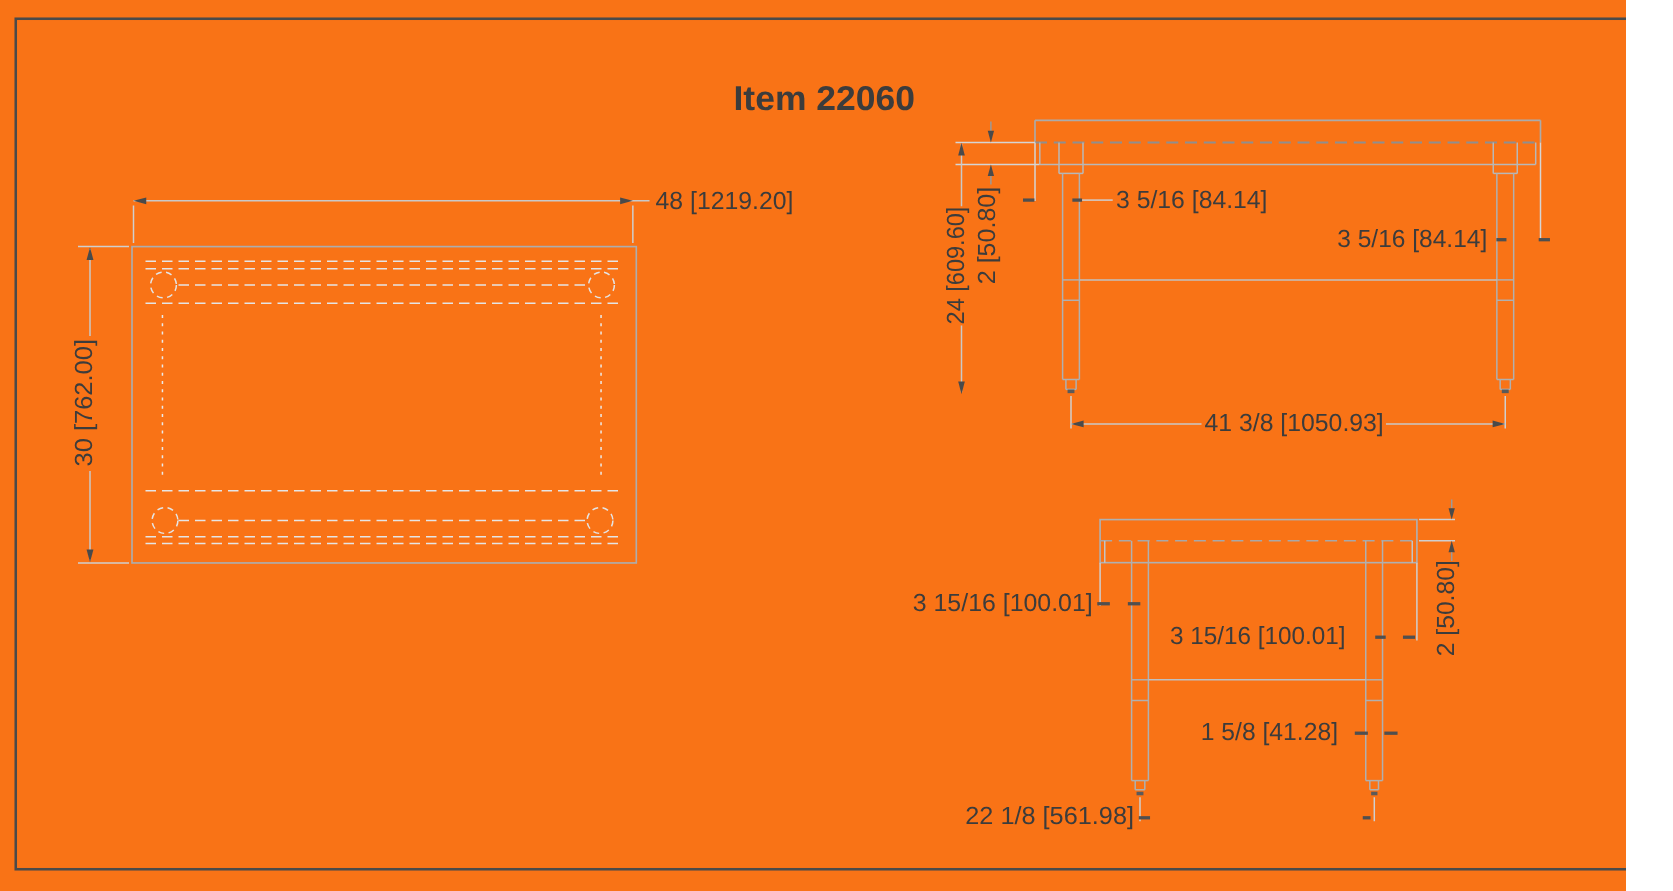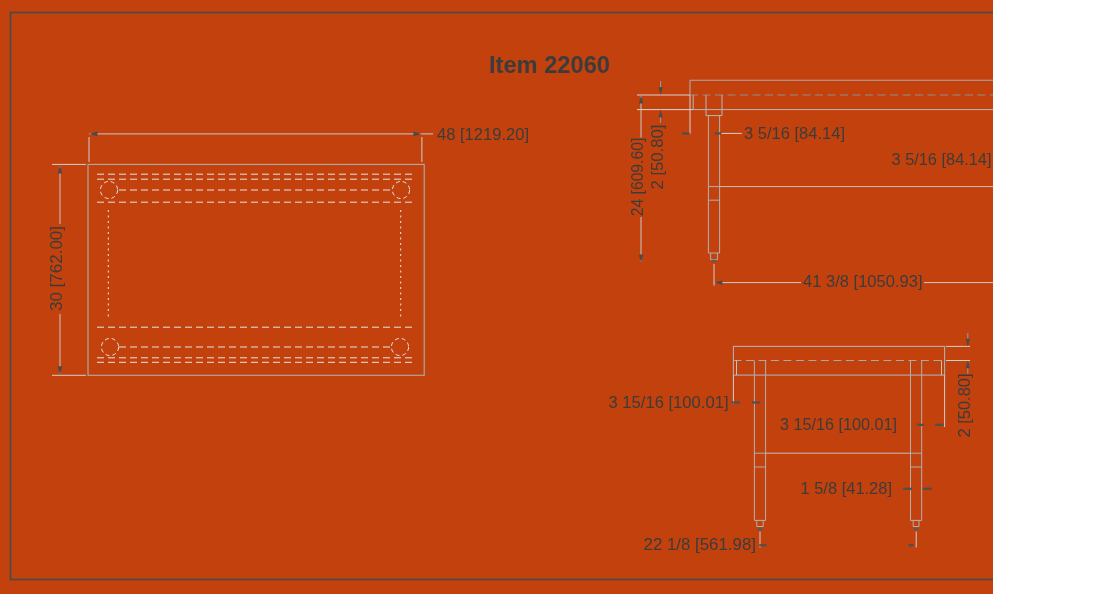--- a/index.html
+++ b/index.html
@@ -1,16 +1,16 @@
 <!DOCTYPE html>
 <html><head>
 <meta charset="utf-8">
 <style>
   html,body{margin:0;padding:0;background:#ffffff;}
-  .page{position:relative;filter:blur(0.4px);width:993px;height:594px;background:#c2410c;overflow:hidden;
+  .page{position:relative;filter:blur(0.4px);width:1084px;height:594px;background:#f97316;overflow:hidden;
         font-family:"Liberation Sans", sans-serif;}
   svg text{font-family:"Liberation Sans", sans-serif;fill:#3c3c3c;}
 </style>
 </head>
 <body>
 <div class="page">
 <svg width="1115" height="594" viewBox="0 0 1115 594">
 
 <rect x="10.5" y="12.5" width="1079.5" height="567" fill="none" stroke="#4a4a4a" stroke-width="1.7"></rect>
 

